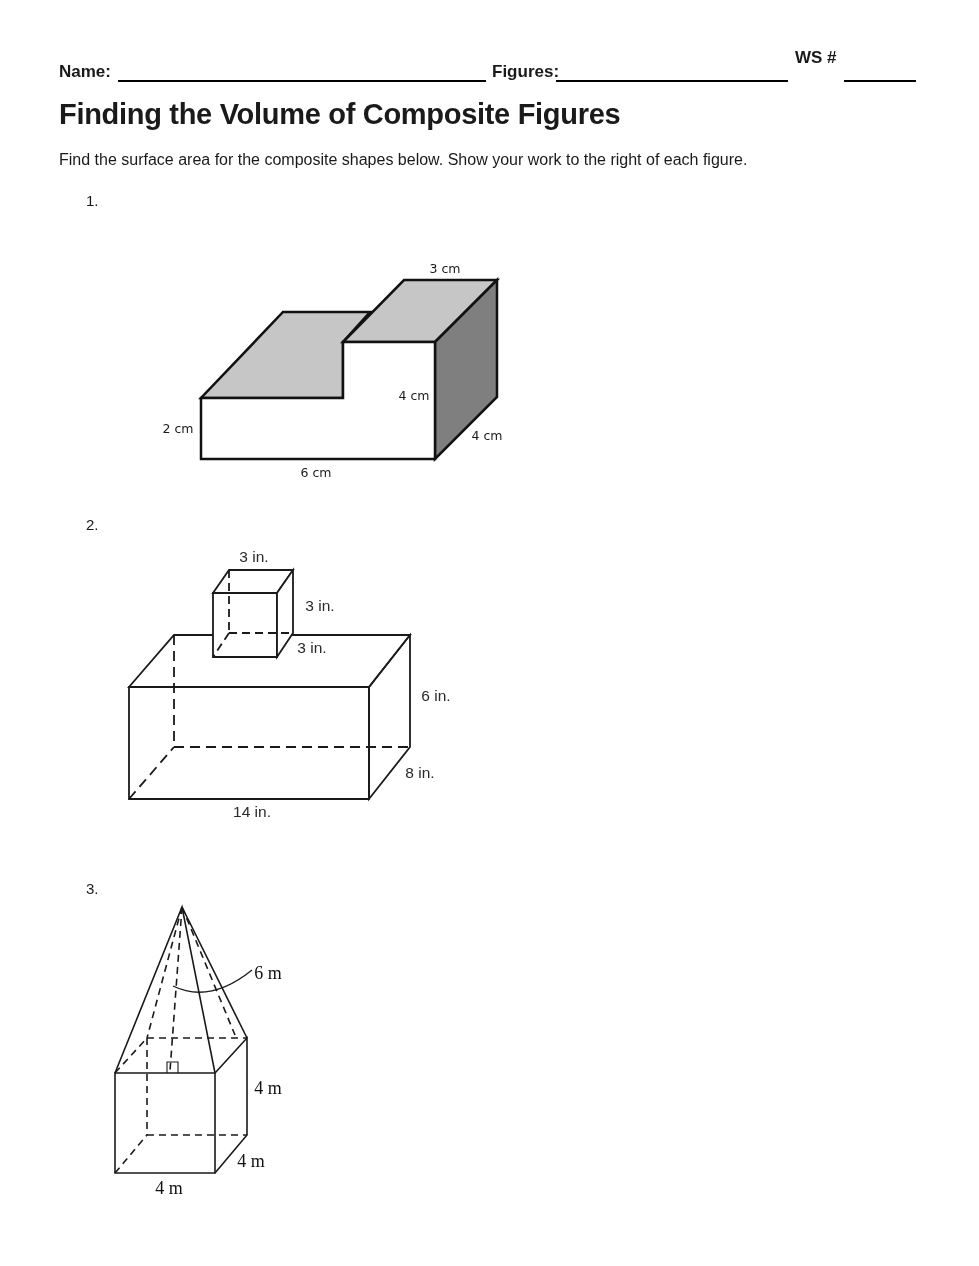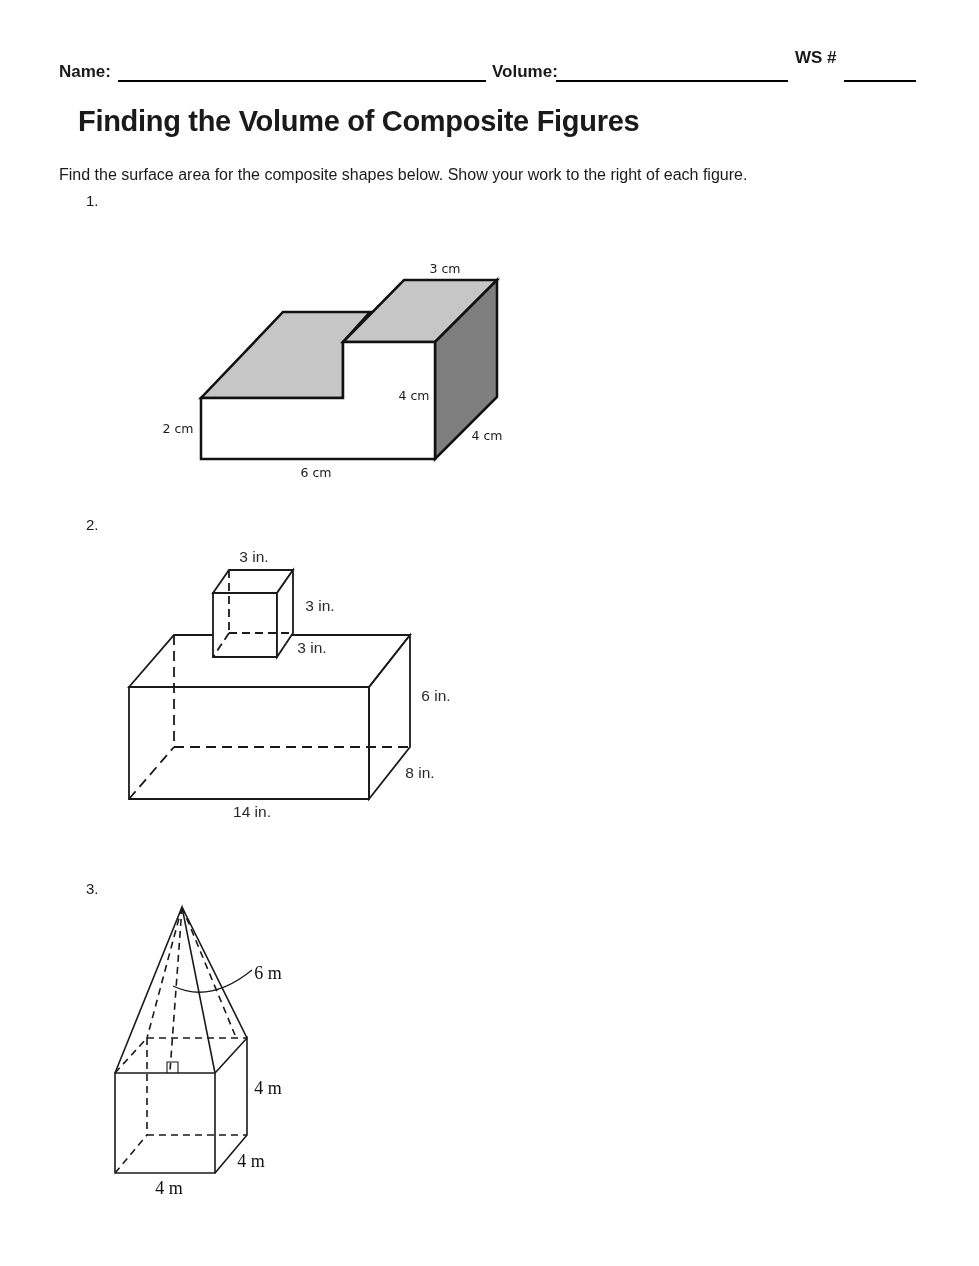--- a/index.html
+++ b/index.html
@@ -22,27 +22,27 @@
   .fig2-label{font-family:"Liberation Sans",sans-serif;font-size:15.5px;fill:#2a2a2a;}
   .fig3-label{font-family:"Liberation Serif",serif;font-size:18px;fill:#111;}
 </style>
 </head>
 <body>
 
 <div class="page">
 
   <span class="abs hdr-label" style="left:59px;top:62px;">Name:</span>
   <div class="abs blank-line" style="left:118px;top:62px;width:368px;"></div>
-  <span class="abs hdr-label" style="left:492px;top:62px;">Volume:</span>
+  <span class="abs hdr-label" style="left:492px;top:62px;">Figures:</span>
   <div class="abs blank-line" style="left:556px;top:62px;width:232px;"></div>
   <span class="abs hdr-label" style="left:795px;top:48px;">WS #</span>
   <div class="abs blank-line" style="left:844px;top:62px;width:72px;"></div>
 
-  <div class="abs title" style="left:59px;top:105px;margin-left:19px;">Finding the Volume of Composite Figures</div>
-  <div class="abs instr" style="left:59px;top:151px;margin-top:15px;">Find the surface area for the composite shapes below. Show your work to the right of each figure.</div>
+  <div class="abs title" style="left:59px;top:98px;">Finding the Volume of Composite Figures</div>
+  <div class="abs instr" style="left:59px;top:151px;">Find the surface area for the composite shapes below. Show your work to the right of each figure.</div>
 
   <span class="abs prob-num" style="left:86px;top:192px;">1.</span>
   <span class="abs prob-num" style="left:86px;top:516px;">2.</span>
   <span class="abs prob-num" style="left:86px;top:880px;">3.</span>
 
   <svg class="abs" style="left:150px;top:255px;" width="370" height="235" viewBox="150 255 370 235">
     <g stroke="#111" stroke-width="2.5" fill="none">
       <polygon points="201,398 343,398 343,342 370,312 283,312" fill="#c6c6c6"></polygon>
       <polygon points="343,342 435,342 497,280 404,280" fill="#c6c6c6"></polygon>
       <polygon points="435,459 435,342 497,280 497,397" fill="#7f7f7f"></polygon>

